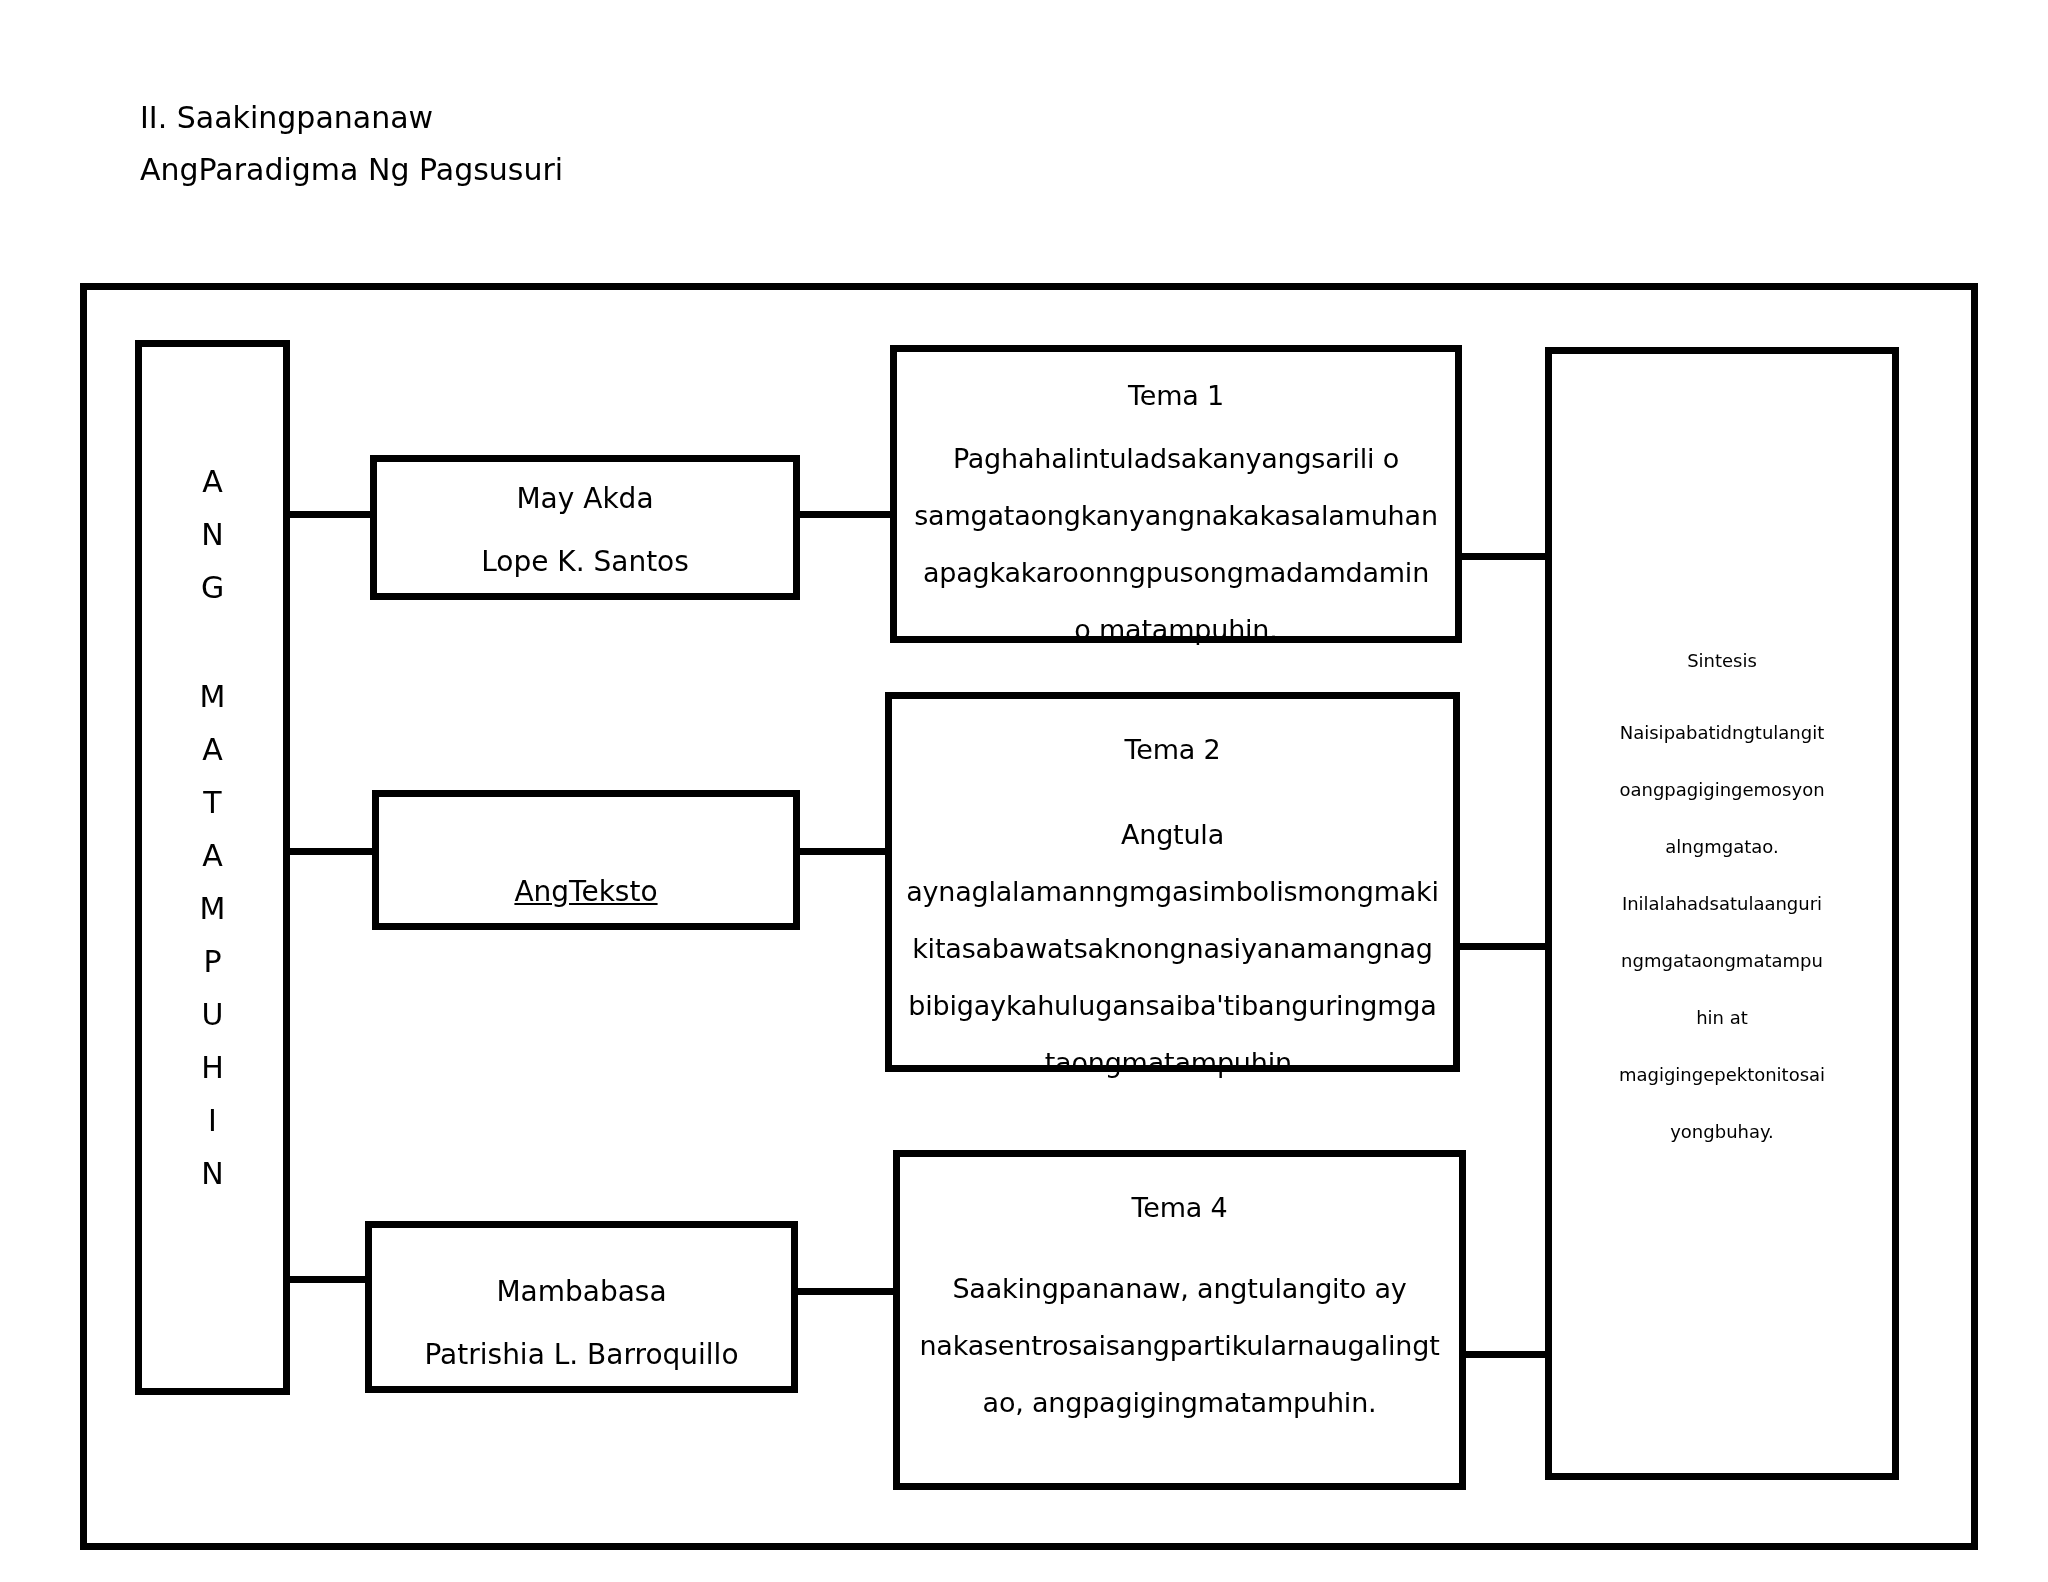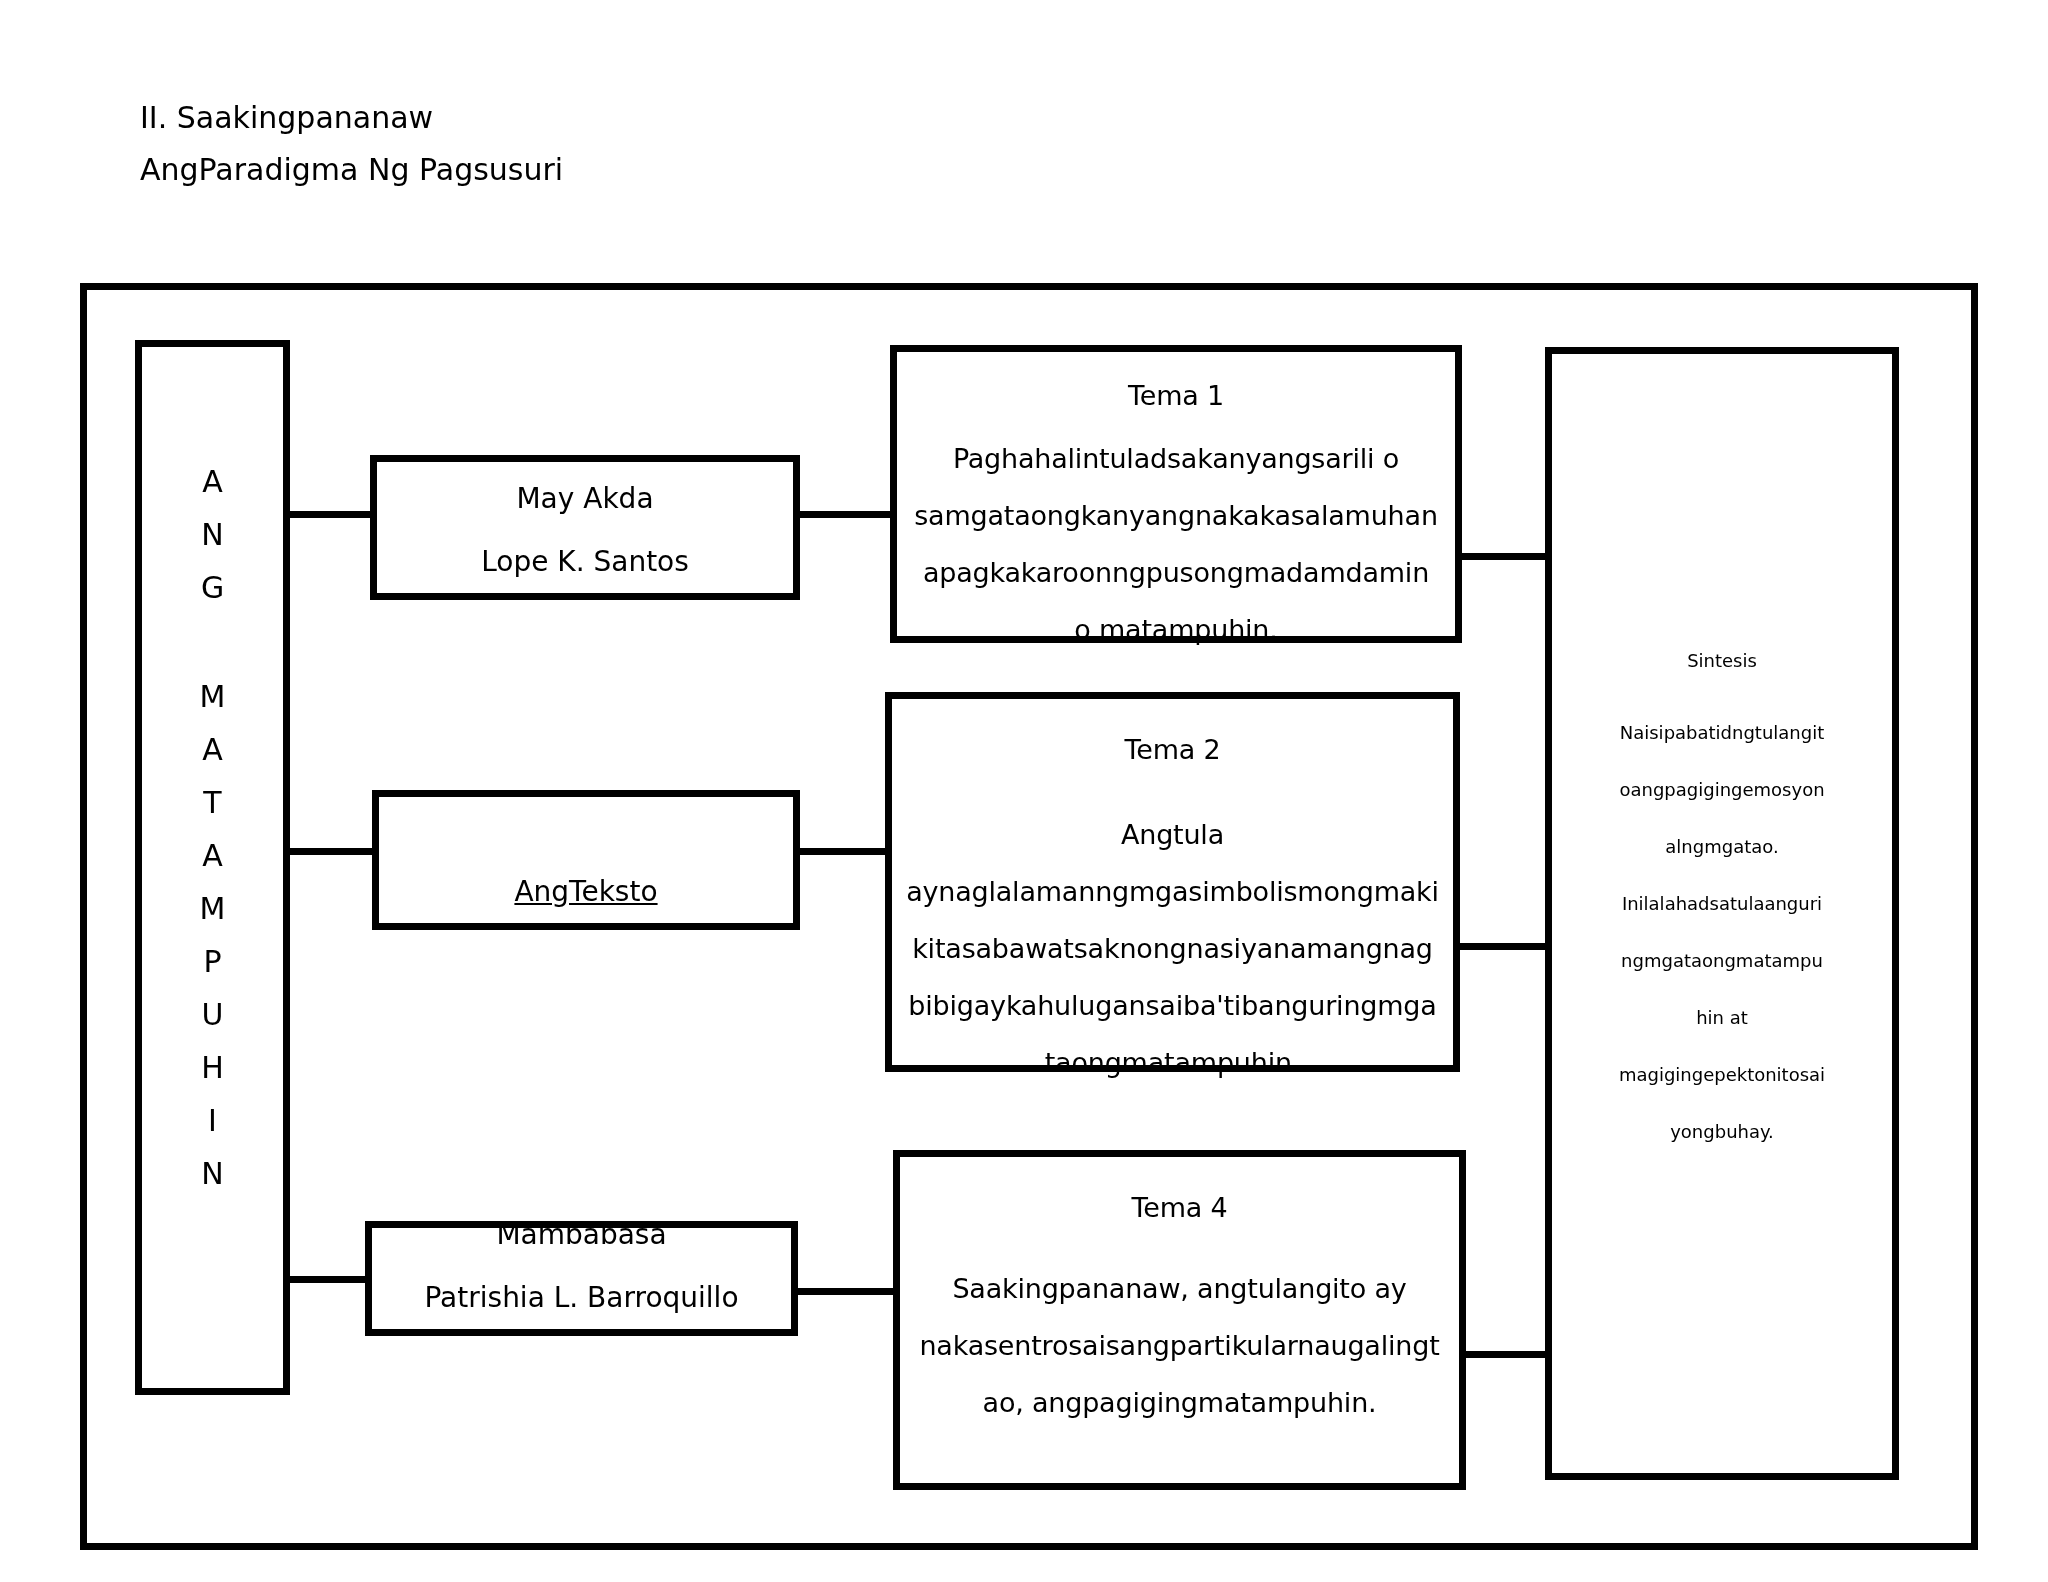--- a/index.html
+++ b/index.html
@@ -34,21 +34,21 @@
     white-space:pre-line;text-align:center;
     font-size:30px;line-height:53px;
   }
   .lettergap{height:56px;flex:none;}
   .twoline{
     display:flex;flex-direction:column;align-items:center;justify-content:flex-end;
     text-align:center;font-size:28px;line-height:63px;
   }
   .author{left:370px;top:455px;width:430px;height:145px;}
   .teksto{left:372px;top:790px;width:428px;height:140px;text-decoration:underline;}
-  .reader{left:365px;top:1221px;width:433px;height:115px;}
+  .reader{left:365px;top:1221px;width:433px;height:172px;}
   .tema{
     display:flex;flex-direction:column;align-items:center;
     text-align:center;font-size:27px;line-height:57px;
     letter-spacing:-0.2px;
   }
   .tema .t-title{flex:none;}
   .tema .t-body{white-space:pre-line;overflow-wrap:anywhere;}
   .tema1{left:890px;top:345px;width:572px;height:298px;padding-top:15px;}
   .tema1 .t-title{margin-bottom:6px;}
   .tema2{left:885px;top:692px;width:575px;height:380px;padding-top:22px;}

